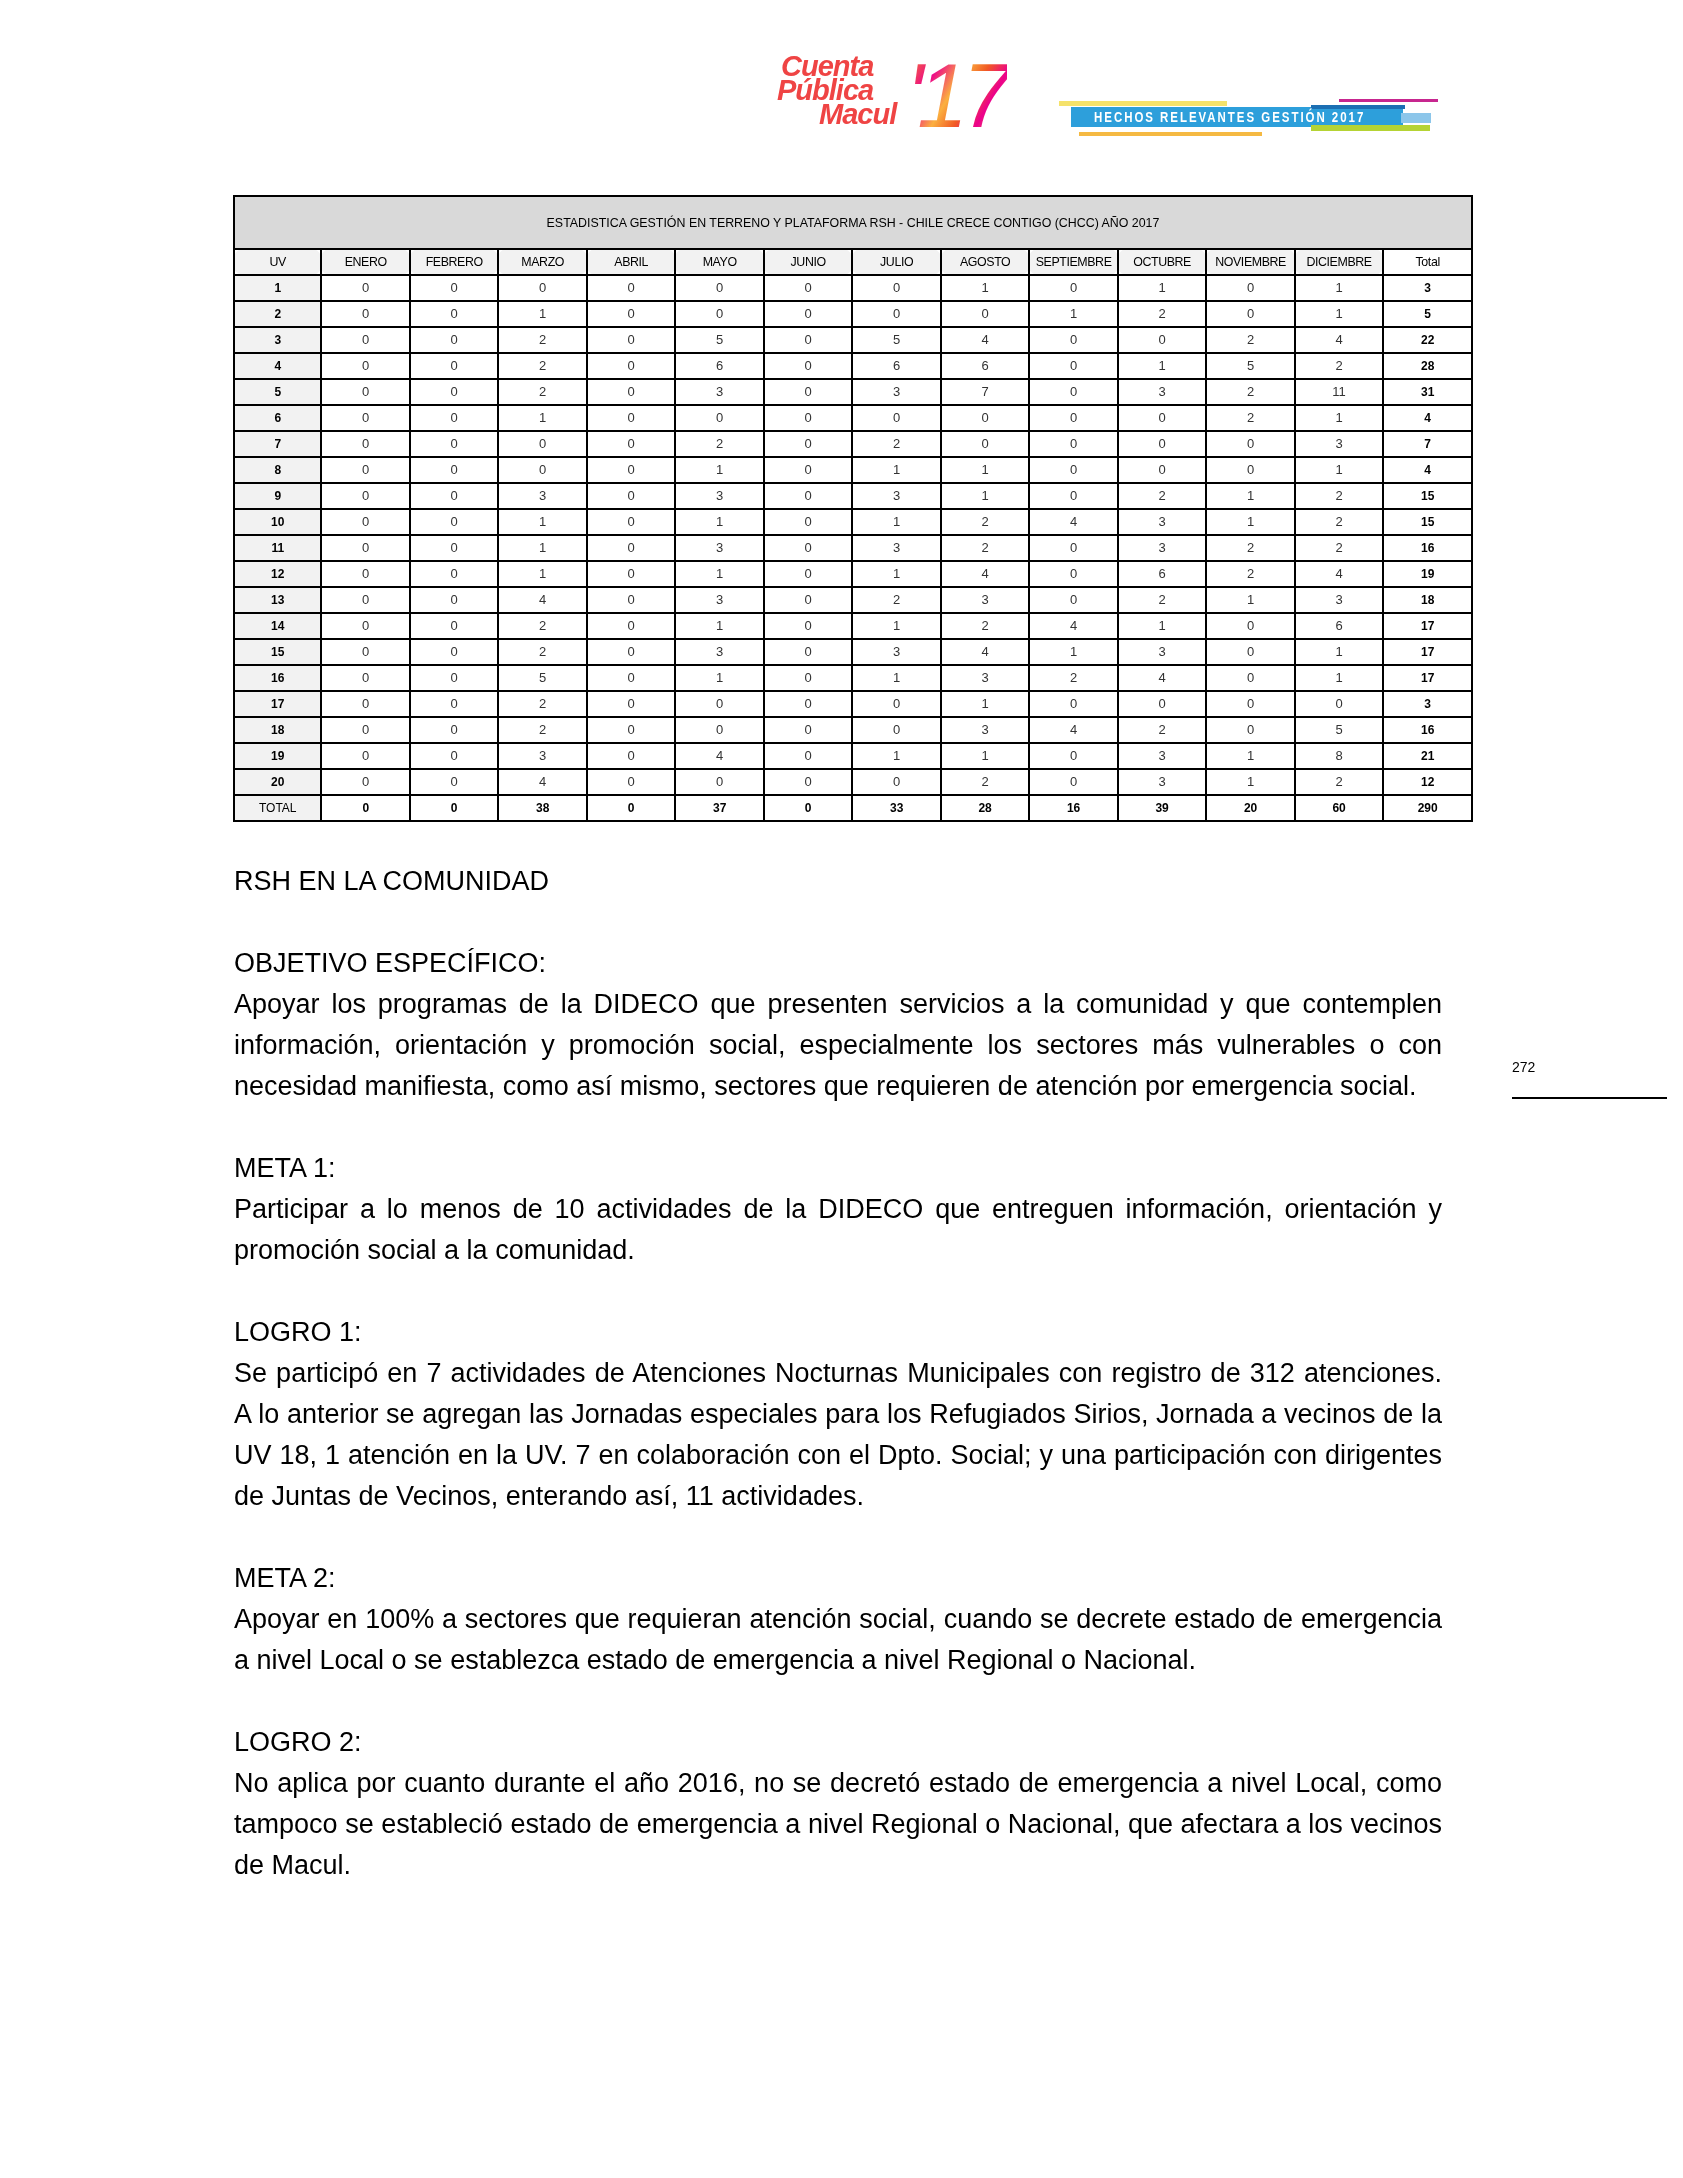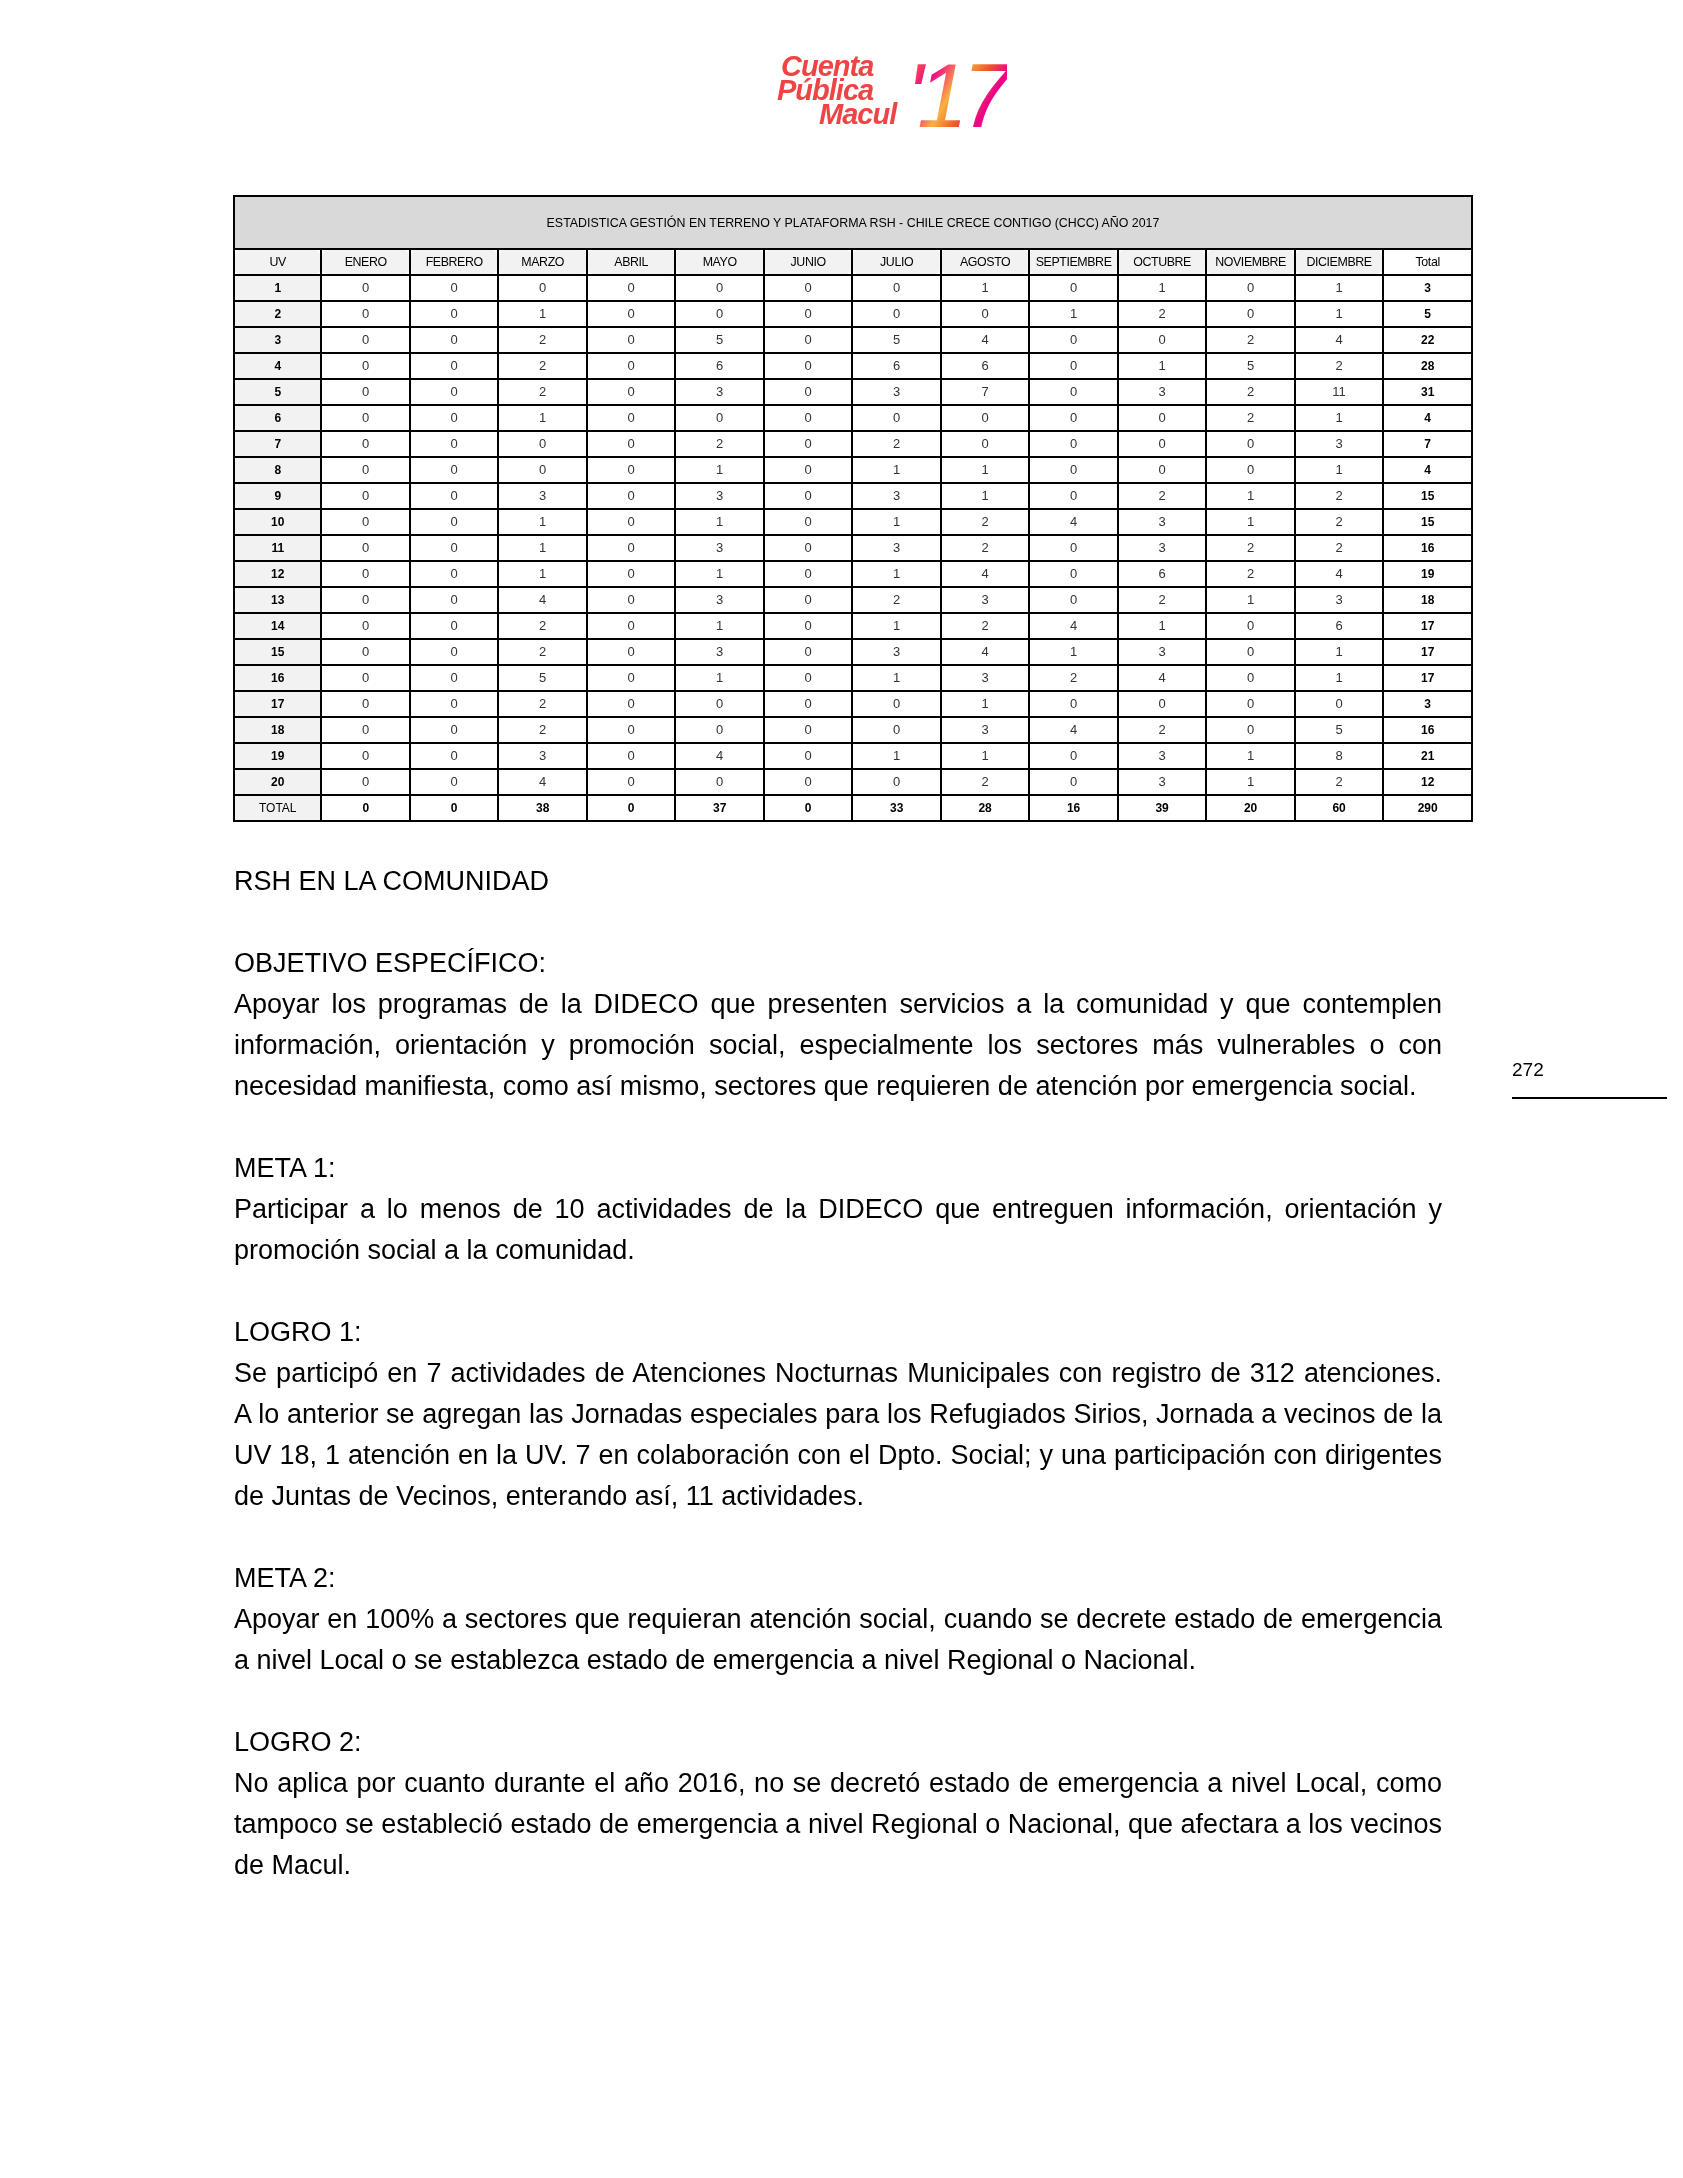--- a/index.html
+++ b/index.html
@@ -45,33 +45,43 @@
   .stats-table tr.total-row td { font-weight: bold; }
   .stats-table tr.total-row td.uv { background: #f2f2f2; font-weight: normal; }
 
   
   .content { position: absolute; left: 234px; top: 861px; width: 1208px;
              font-family: "Liberation Sans", sans-serif; font-size: 27px; line-height: 41px; color: #000; }
   .content h2 { font-size: 27px; font-weight: normal; margin: 0; line-height: 41px; }
   .content p { margin: 0; text-align: justify; }
   .content .gap { height: 41px; }
 
-  .page-num { position: absolute; left: 1512px; top: 1059px; font-size: 19px; color: #000; }
+  .page-num { position: absolute; left: 1512px; top: 1059px; font-size: 14px; color: #000; }
   .page-line { position: absolute; left: 1512px; top: 1097px; width: 155px; height: 2px; background: #000; }
 </style>
 </head>
 <body>
 
 <div class="logo">
   <div class="logo-text">
     <span class="l1">Cuenta</span>
     <span class="l2">Pública</span>
     <span class="l3">Macul</span>
   </div>
   <div class="logo-num">'17</div>
+  <div class="banner">
+    <div class="bar-yellow"></div>
+    <div class="bar-pink"></div>
+    <div class="bar-blue"></div>
+    <div class="bar-blue2"></div>
+    <div class="bar-light"></div>
+    <div class="bar-green"></div>
+    <div class="bar-orange"></div>
+    <div class="banner-text">HECHOS RELEVANTES GESTIÓN 2017</div>
+  </div>
 </div>
 
 <table class="stats-table">
   <colgroup>
     <col style="width:87px">
       <col style="width:88px">
       <col style="width:88px">
       <col style="width:88px">
     <col style="width:88px">
       <col style="width:88px">

